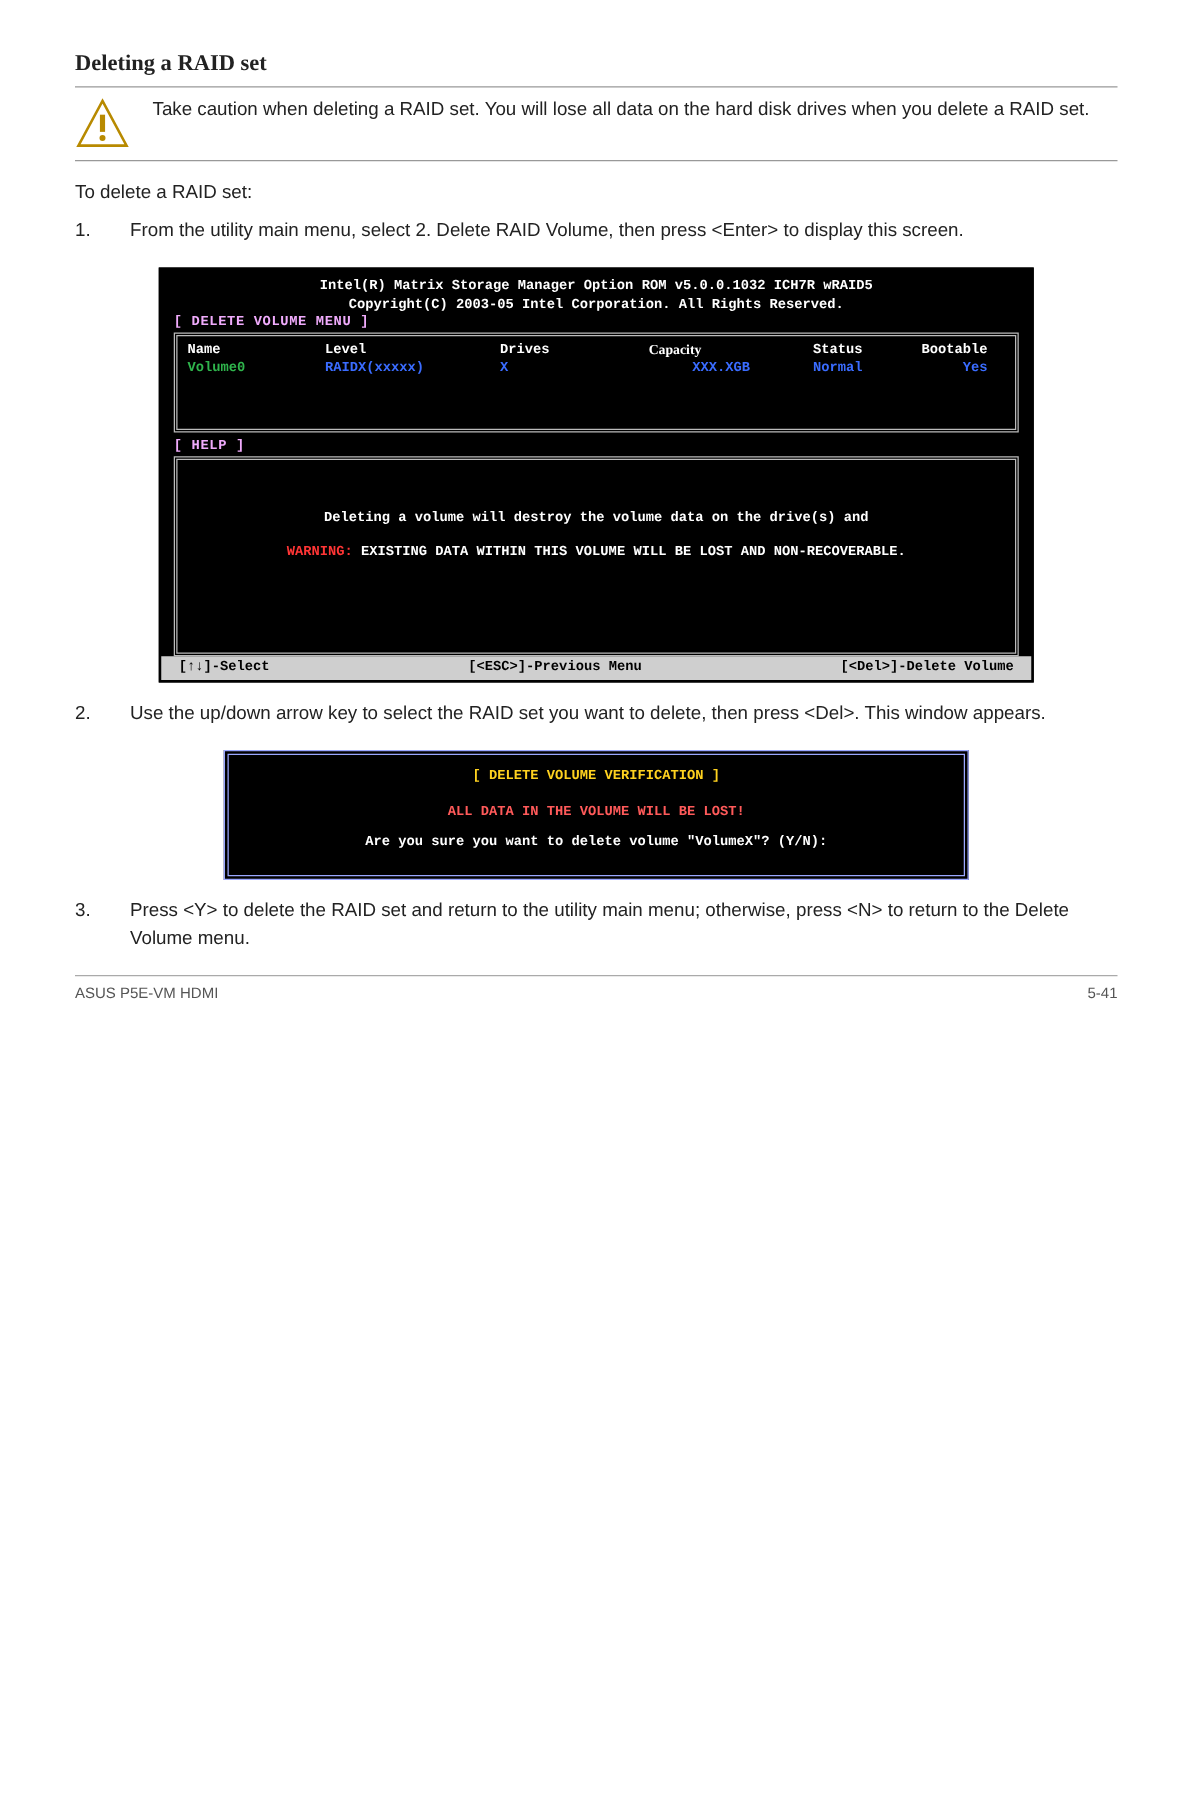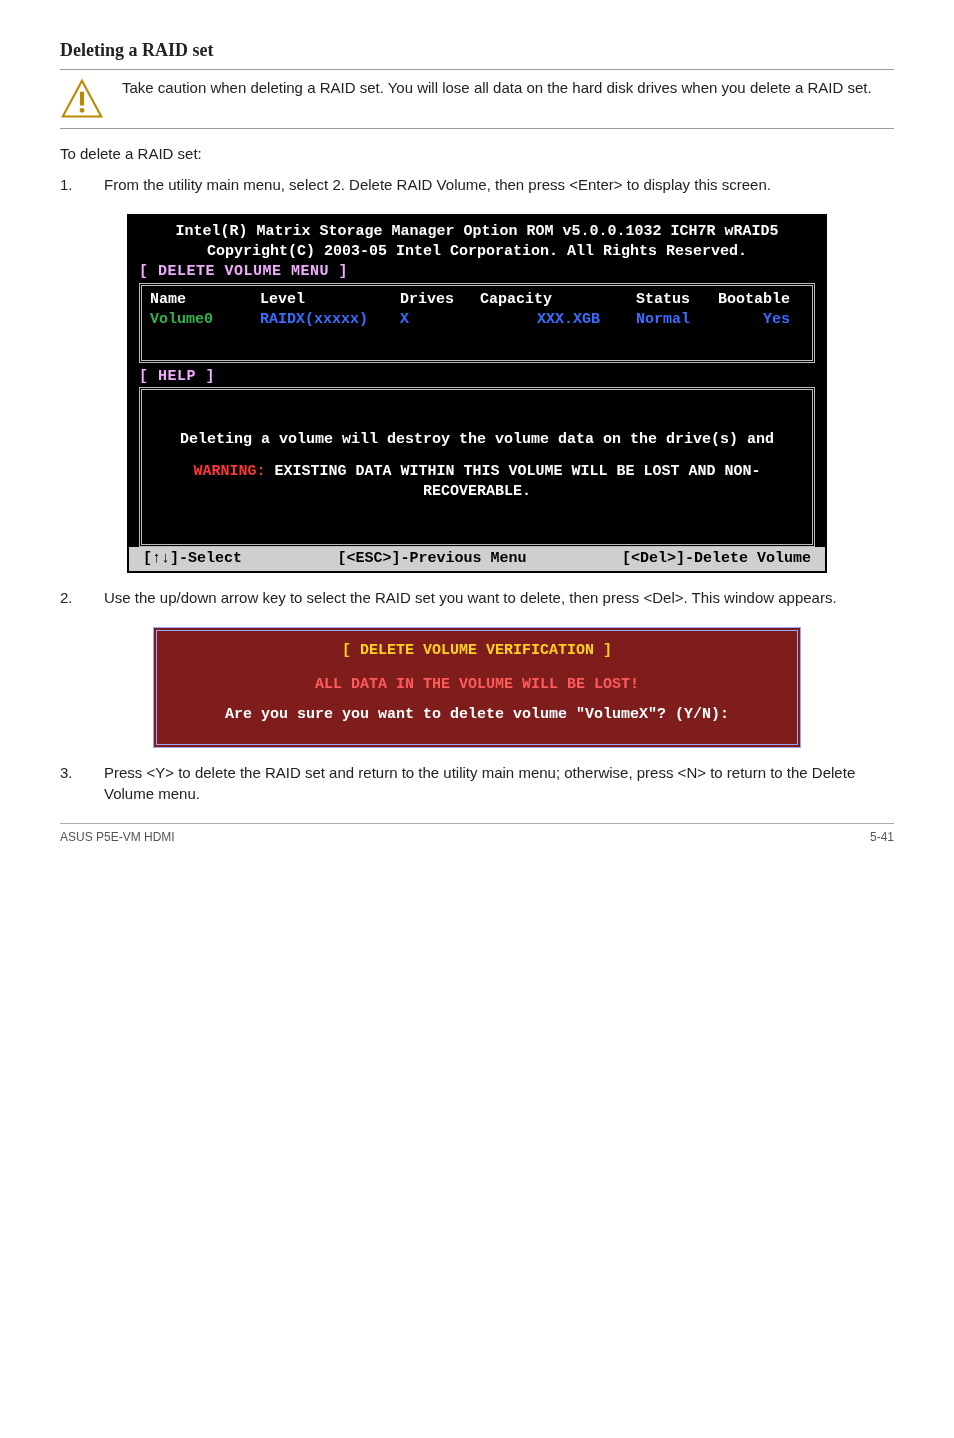--- a/index.html
+++ b/index.html
@@ -26,21 +26,21 @@
   ol.steps { list-style: none; padding: 0; margin: 0; }
   ol.steps li { display: flex; gap: 24px; margin: 10px 0 18px 0; line-height: 1.45; }
   ol.steps li .num { width: 20px; flex-shrink:0; }
   ol.steps li .txt { flex: 1; }
 
   
   .bios {
     font-family: "Courier New", monospace;
     background: #000;
     color: #fff;
-    font-size: 15px;
+    font-size: 11px;
     line-height: 1.35;
     border: 2px solid #000;
     margin: 6px auto 14px auto;
   }
   .bios-delete {
     width: 700px;
     padding: 6px 10px 4px 10px;
   }
   .bios .header-line { text-align: center; font-weight: bold; }
   .box-title { text-align: left; color: #f0abfc; font-weight: bold; letter-spacing: .5px; }
@@ -60,22 +60,22 @@
     font-weight: bold;
     display: flex;
     justify-content: space-between;
     padding: 2px 14px;
     margin: 0 -10px -4px -10px;
     font-family: "Courier New", monospace;
   }
   .help-box { min-height: 160px; }
 
   .bios-verify {
-    width: 648px;
-    background: #7f1d1d;
+    width: 596px;
+    background: #000000;
     color: #fff;
     border: 4px double #9aa7ff;
     padding: 10px 14px 18px 14px;
   }
   .bios-verify .title { text-align:center; font-weight:bold; }
   .bios-verify .yellow { color:#ffd21f; font-weight:bold; }
   .bios-verify .red { color:#ff5a5a; font-weight:bold; }
 
   .footer {
     display: flex; justify-content: space-between;
@@ -114,21 +114,21 @@
 <div class="bios bios-delete">
   <div class="header-line">Intel(R) Matrix Storage Manager Option ROM v5.0.0.1032 ICH7R wRAID5</div>
   <div class="header-line">Copyright(C) 2003-05 Intel Corporation. All Rights Reserved.</div>
 
   <div class="box-title">[ DELETE VOLUME MENU ]</div>
   <div class="dbl-border" style="min-height:80px;">
     <div class="bios-table">
       <span class="th cell">Name</span>
       <span class="th cell">Level</span>
       <span class="th cell">Drives</span>
-      <span class="th cell" style="text-align:left;">Capacity</span>
+      <span class="th cell" style="text-align:center;font-family:Liberation Serif, serif;">Capacity</span>
       <span class="th cell" style="text-align:right;">Status</span>
       <span class="th cell" style="text-align:right;">Bootable</span>
     </div>
     <div class="bios-table">
       <span class="green-txt cell">Volume0</span>
       <span class="blue-txt cell">RAIDX(xxxxx)</span>
       <span class="blue-txt cell">X</span>
       <span class="blue-txt cell" style="text-align:right;">XXX.XGB</span>
       <span class="blue-txt cell" style="text-align:right;">Normal</span>
       <span class="blue-txt cell" style="text-align:right;">Yes</span>

